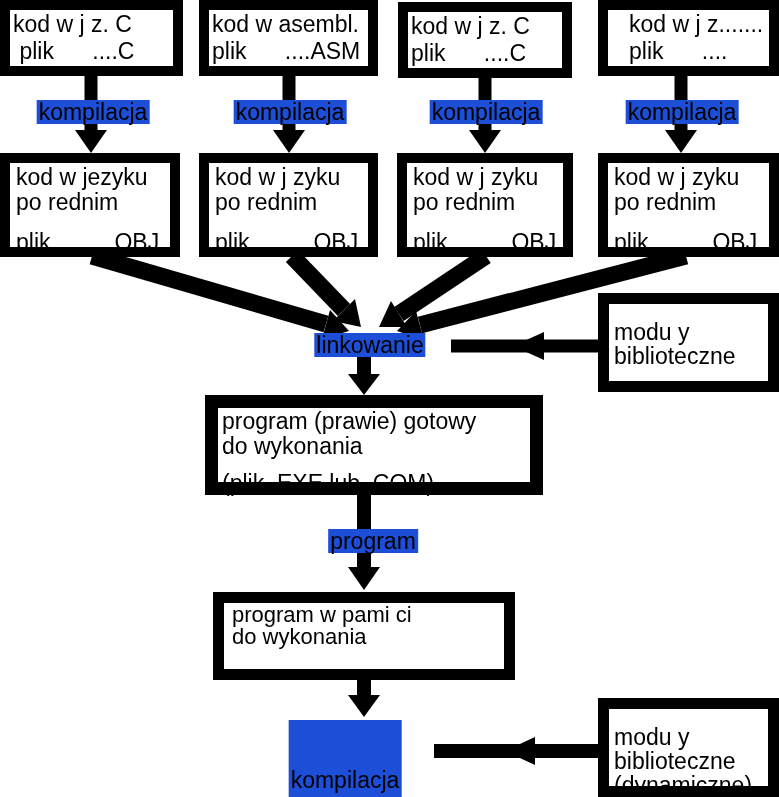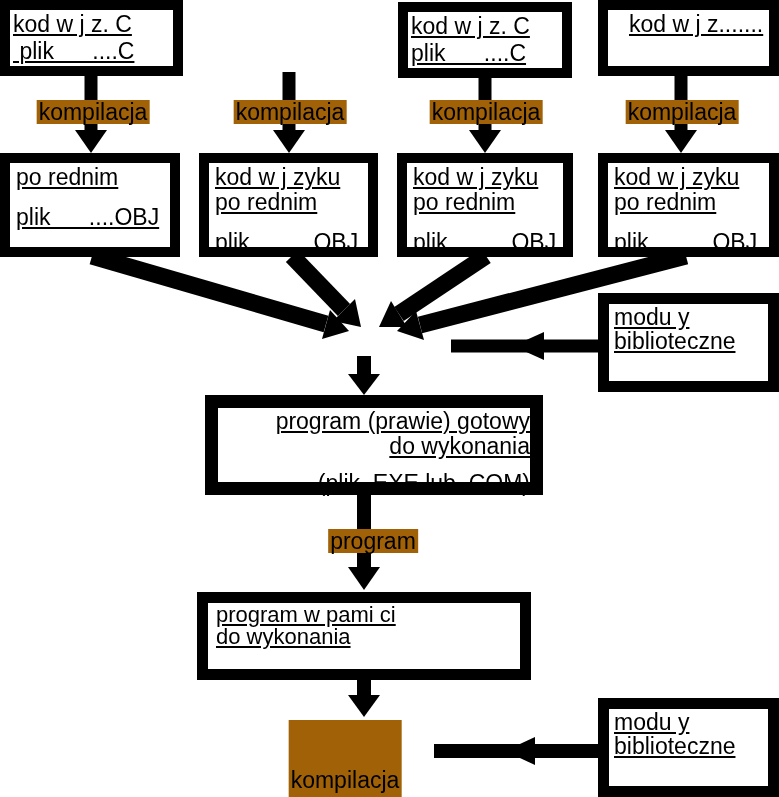--- a/index.html
+++ b/index.html
@@ -10,43 +10,42 @@
     overflow:hidden;
     font-family:"Liberation Sans", sans-serif;
     color:#000;
   }
   .box{
     position:absolute;
     background:#fff;
     border:10px solid #000;
     box-sizing:border-box;
     z-index:2;
-    text-decoration:underline;
   }
   .box .line{
     white-space:pre;
     font-size:23px;
     line-height:27px;
     overflow:visible;
   }
   .src-box{padding:1px 0 0 3px;}
   .obj-box{padding:2px 0 0 6px;}
   .obj-box .line{line-height:25px;}
   .obj-box .line.gap{margin-top:15px;}
-  .lib-box{border-width:11px;padding:1px 0 0 5px;}
+  .lib-box{border-width:11px;padding:16px 0 0 5px;}
   .lib-box .line{line-height:24px;}
-  .exe-box{border-width:13px;padding:1px 0 0 4px;text-align:right;}
+  .exe-box{border-width:13px;padding:1px 0 0 4px;}
   .exe-box .line{line-height:25px;}
   .exe-box .line.gap{margin-top:12px;}
   .mem-box{border-width:11px;padding:1px 0 0 8px;}
   .mem-box .line{line-height:22px;font-size:22px;}
   .flow-label{
     position:absolute;
     transform:translateX(-50%);
-    background:#a16207;
+    background:#1d4ed8;
     font-size:23px;
     line-height:24px;
     white-space:pre;
     z-index:3;
     padding:0 2px;
     text-align:center;
   }
   #arrows{
     position:absolute;
     left:0;top:0;
@@ -117,75 +116,83 @@
     <g>
       <line x1="608" y1="751" x2="434" y2="751" stroke="#000" stroke-width="14"></line>
       <polygon points="505,751 535,737 535,765" fill="#000"></polygon>
     </g>
   </svg>
 
   <div class="box src-box" style="left:0;top:4;width:183px;height:76px;">
     <div class="line">kod w j z. C</div>
     <div class="line"> plik      ....C</div>
   </div>
+  <div class="box src-box" style="left:199px;top:0;width:179px;height:76px;">
+    <div class="line">kod w asembl.</div>
+    <div class="line">plik      ....ASM</div>
+  </div>
   <div class="box src-box" style="left:398px;top:2px;width:174px;height:76px;">
     <div class="line">kod w j z. C</div>
     <div class="line">plik      ....C</div>
   </div>
   <div class="box src-box" style="left:598px;top:0;width:181px;height:76px;padding-left:21px;">
     <div class="line">kod w j z.......</div>
+    <div class="line">plik      ....</div>
   </div>
 
   <div class="flow-label" style="left:93px;top:100px;">kompilacja</div>
   <div class="flow-label" style="left:290px;top:100px;">kompilacja</div>
   <div class="flow-label" style="left:486px;top:100px;">kompilacja</div>
   <div class="flow-label" style="left:682px;top:100px;">kompilacja</div>
 
   <div class="box obj-box" style="left:0;top:153px;width:180px;height:104px;">
+    <div class="line">kod w jezyku</div>
     <div class="line">po rednim</div>
     <div class="line gap">plik      ....OBJ</div>
   </div>
   <div class="box obj-box" style="left:199px;top:153px;width:179px;height:104px;">
     <div class="line">kod w j zyku</div>
     <div class="line">po rednim</div>
     <div class="line gap">plik      ....OBJ</div>
   </div>
   <div class="box obj-box" style="left:397px;top:153px;width:176px;height:104px;">
     <div class="line">kod w j zyku</div>
     <div class="line">po rednim</div>
     <div class="line gap">plik      ....OBJ</div>
   </div>
   <div class="box obj-box" style="left:598px;top:153px;width:181px;height:104px;">
     <div class="line">kod w j zyku</div>
     <div class="line">po rednim</div>
     <div class="line gap">plik      ....OBJ</div>
   </div>
 
+  <div class="flow-label" style="left:370px;top:333px;">linkowanie</div>
 
   <div class="box lib-box" style="left:598px;top:293px;width:181px;height:99px;">
     <div class="line">modu y</div>
     <div class="line">biblioteczne</div>
   </div>
 
   <div class="box exe-box" style="left:205px;top:395px;width:338px;height:100px;">
     <div class="line">program (prawie) gotowy</div>
     <div class="line">do wykonania</div>
     <div class="line gap">(plik .EXE lub .COM)</div>
   </div>
 
   <div class="flow-label" style="left:373px;top:529px;">program</div>
 
-  <div class="box mem-box" style="left:197px;top:592px;width:334px;height:88px;">
+  <div class="box mem-box" style="left:213px;top:592px;width:302px;height:88px;">
     <div class="line">program w pami ci</div>
     <div class="line">do wykonania</div>
   </div>
 
   <div class="flow-label" style="left:345px;top:720px;">
     <div>kompilacja</div>
     
   </div>
 
   <div class="box lib-box" style="left:598px;top:698px;width:181px;height:99px;">
     <div class="line">modu y</div>
     <div class="line">biblioteczne</div>
+    <div class="line">(dynamiczne)</div>
   </div>
 
 </div>
 
 </body></html>

